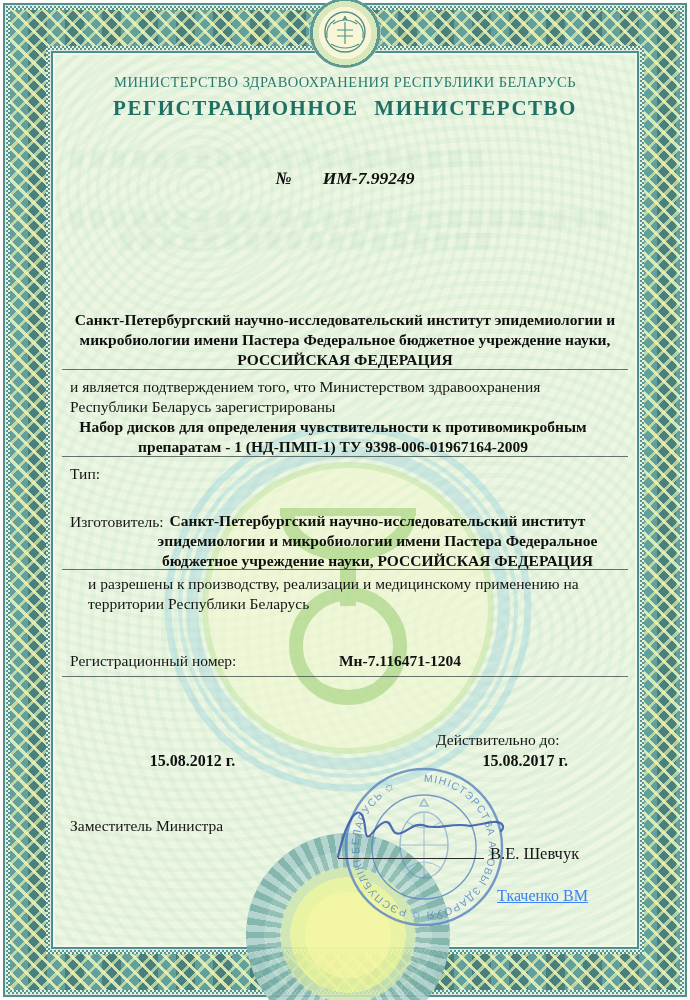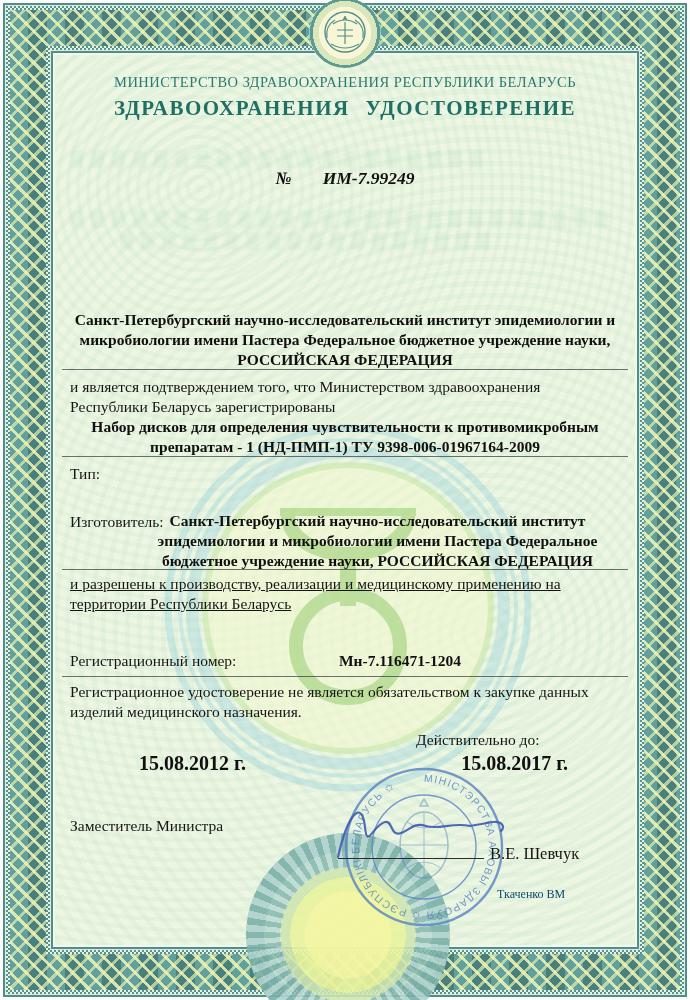--- a/index.html
+++ b/index.html
@@ -34,25 +34,25 @@
   .abs{position:absolute;}
   .center{text-align:center;}
   .rule{position:absolute;left:62px;width:566px;height:0;border-top:1px solid rgba(60,70,70,.75);}
   .smudge{position:absolute;height:18px;border-radius:6px;filter:blur(1px);opacity:.5;
     background:repeating-linear-gradient(90deg, rgba(125,195,155,.18) 0 13px, rgba(0,0,0,0) 13px 21px);}
   .ministry{font-size:14.5px;letter-spacing:.5px;color:#2b7a70;}
   .title{font-size:21px;font-weight:bold;letter-spacing:1.5px;word-spacing:9px;color:#1f6f64;}
   .numline{font-size:17.5px;font-weight:bold;color:#111;word-spacing:6px;font-style:italic;}
   .body-t{font-size:15.5px;color:#151515;line-height:1.32;}
   .bold-block{font-size:15.5px;font-weight:bold;color:#101010;line-height:1.28;}
-  .date-val{font-size:20px;font-weight:bold;color:#101010;}
+  .date-val{font-size:16px;font-weight:bold;color:#101010;}
   .serial{font-family:"DejaVu Sans Mono","Liberation Mono",monospace;font-size:20px;color:#e03a2a;letter-spacing:3px;}
   .serial-no{font-family:"Liberation Serif",serif;font-size:22px;color:#e03a2a;margin-right:10px;}
   .sig-line{position:absolute;left:338px;top:858px;width:146px;border-top:1.5px solid #2b2b2b;}
-  .executor{font-size:12px;color:#0c4a6e;}
+  .executor{font-size:16px;color:#3b82f6;text-decoration:underline;}
   .emblem{
     position:absolute;left:309px;top:-2px;width:72px;height:70px;border-radius:50%;
     background:radial-gradient(circle, #f8f6d6 0 52%, #d8e8bc 52% 64%, #5d9a94 64% 70%, #a8cdc6 70% 78%, rgba(255,255,255,.9) 78% 86%, rgba(255,255,255,0) 87%);
   }
   .rosette{
     position:absolute;left:246px;top:833px;width:204px;height:204px;border-radius:50%;
     background:radial-gradient(circle, rgba(243,246,162,.96) 0 30%, rgba(232,243,158,.92) 30% 40%,
       rgba(206,229,176,.88) 40% 47%, rgba(152,199,190,.82) 47% 58%, rgba(136,188,181,.88) 58% 73%,
       rgba(160,205,197,.92) 73% 86%, rgba(133,185,178,.92) 86% 100%);
   }
@@ -119,50 +119,49 @@
         <ellipse cx="87" cy="85" rx="24" ry="33" stroke-width="1.5"></ellipse>
         <path d="M63,85 h48 M87,52 v66 M70,62 q17,12 34,0 M70,108 q17,-12 34,0" stroke-width="1"></path>
         <path d="M83,46 l4,-7 l4,7 z" stroke-width="1.5"></path>
       </g>
       <text font-family="Liberation Sans, sans-serif" font-size="10.5" letter-spacing="1.2" fill="#5b85c4">
         <textPath href="#stampcirc">МІНІСТЭРСТВА АХОВЫ ЗДАРОЎЯ ✩ РЭСПУБЛІКІ БЕЛАРУСЬ ✩</textPath>
       </text>
     </svg>
 
     <div class="abs ministry center" style="left:0;top:74px;width:690px;">МИНИСТЕРСТВО ЗДРАВООХРАНЕНИЯ РЕСПУБЛИКИ БЕЛАРУСЬ</div>
-    <div class="abs title center" style="left:0;top:96px;width:690px;">ЗДРАВООХРАНЕНИЯ УДОСТОВЕРЕНИЕ</div>
+    <div class="abs title center" style="left:0;top:96px;width:690px;">РЕГИСТРАЦИОННОЕ МИНИСТЕРСТВО</div>
 
     <div class="abs numline center" style="left:0;top:168px;width:690px;">
       <span>№</span>&nbsp;&nbsp;
       <span>ИМ-7.99249</span>
     </div>
 
     <div class="abs bold-block center" style="left:64px;top:310px;width:562px;">Санкт-Петербургский научно-исследовательский институт эпидемиологии и микробиологии имени Пастера Федеральное бюджетное учреждение науки, РОССИЙСКАЯ ФЕДЕРАЦИЯ</div>
     <div class="rule" style="top:369px;"></div>
 
     <div class="abs body-t" style="left:70px;top:377px;width:550px;">и является подтверждением того, что Министерством здравоохранения Республики Беларусь зарегистрированы</div>
-    <div class="abs bold-block center" style="left:80px;top:417px;width:530px;">Набор дисков для определения чувствительности к противомикробным препаратам - 1 (НД-ПМП-1) ТУ 9398-006-01967164-2009</div>
+    <div class="abs bold-block center" style="left:68px;top:417px;width:530px;">Набор дисков для определения чувствительности к противомикробным препаратам - 1 (НД-ПМП-1) ТУ 9398-006-01967164-2009</div>
     <div class="rule" style="top:456px;"></div>
 
     <div class="abs body-t" style="left:70px;top:464px;">Тип:</div>
 
     <div class="abs body-t" style="left:70px;top:512px;">Изготовитель:</div>
     <div class="abs bold-block center" style="left:150px;top:511px;width:455px;">Санкт-Петербургский научно-исследовательский институт эпидемиологии и микробиологии имени Пастера Федеральное бюджетное учреждение науки, РОССИЙСКАЯ ФЕДЕРАЦИЯ</div>
     <div class="rule" style="top:569px;"></div>
 
-    <div class="abs body-t" style="left:70px;top:574px;width:556px;text-decoration:underline;">и разрешены к производству, реализации и медицинскому применению на территории Республики Беларусь</div>
+    <div class="abs body-t" style="left:88px;top:574px;width:556px;">и разрешены к производству, реализации и медицинскому применению на территории Республики Беларусь</div>
 
     <div class="abs body-t" style="left:70px;top:651px;">Регистрационный номер:</div>
     <div class="abs bold-block center" style="left:220px;top:651px;width:360px;">Мн-7.116471-1204</div>
     <div class="rule" style="top:676px;"></div>
 
-    <div class="abs body-t" style="left:70px;top:682px;width:545px;">Регистрационное удостоверение не является  обязательством к закупке данных изделий медицинского назначения.</div>
 
     <div class="abs date-val center" style="left:70px;top:752px;width:245px;">15.08.2012 г.</div>
-    <div class="abs body-t" style="left:416px;top:730px;">Действительно до:</div>
+    <div class="abs body-t" style="left:436px;top:730px;">Действительно до:</div>
     <div class="abs date-val center" style="left:408px;top:752px;width:160px;text-align:right;">15.08.2017 г.</div>
 
     <div class="abs body-t" style="left:70px;top:816px;">Заместитель Министра</div>
     <div class="sig-line"></div>
     <svg class="abs" style="left:330px;top:795px;" width="190" height="75" viewBox="0 0 190 75">
       <path d="M8,62 C18,18 32,4 35,32 C37,55 43,30 55,27 C63,25 60,42 71,38 C80,35 84,27 96,31 C108,35 124,27 140,31 L163,27 C171,26 176,31 171,36" fill="none" stroke="#3c5cb0" stroke-width="2.2" stroke-linecap="round" opacity="0.9"></path>
     </svg>
     <div class="abs body-t" style="left:490px;top:843px;font-size:16.5px;">В.Е. Шевчук</div>
 
     <div class="abs executor" style="left:497px;top:887px;">Ткаченко ВМ</div>

